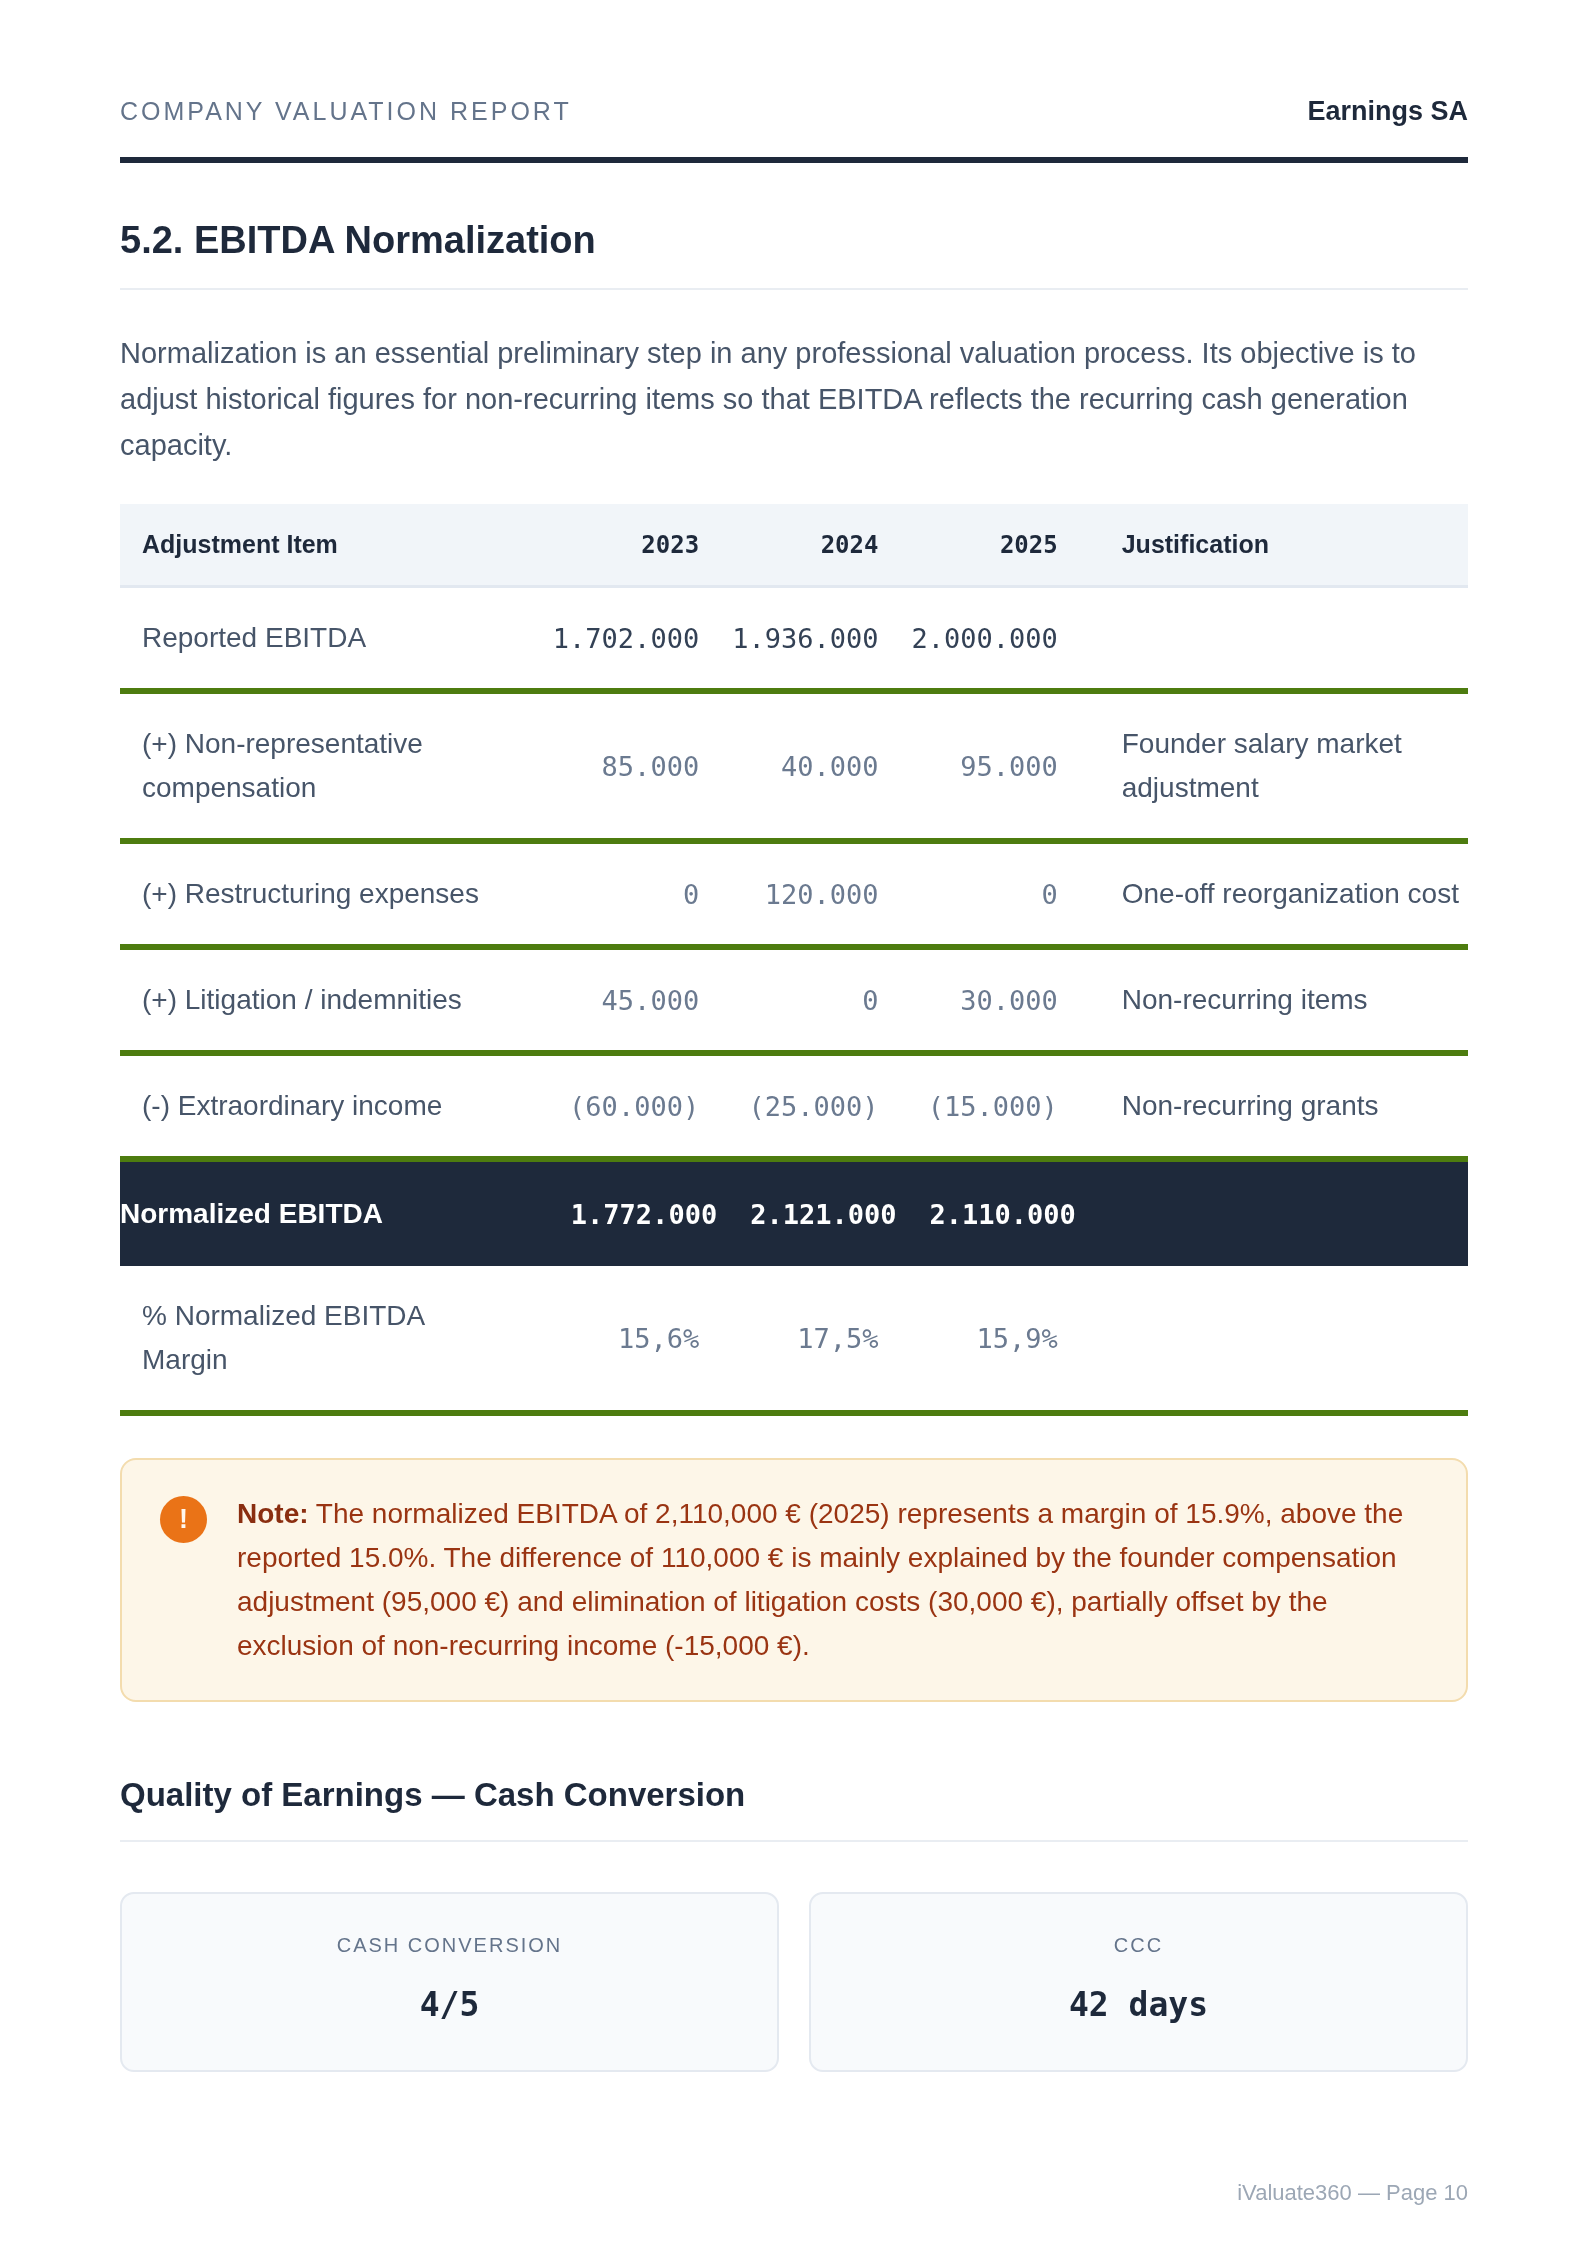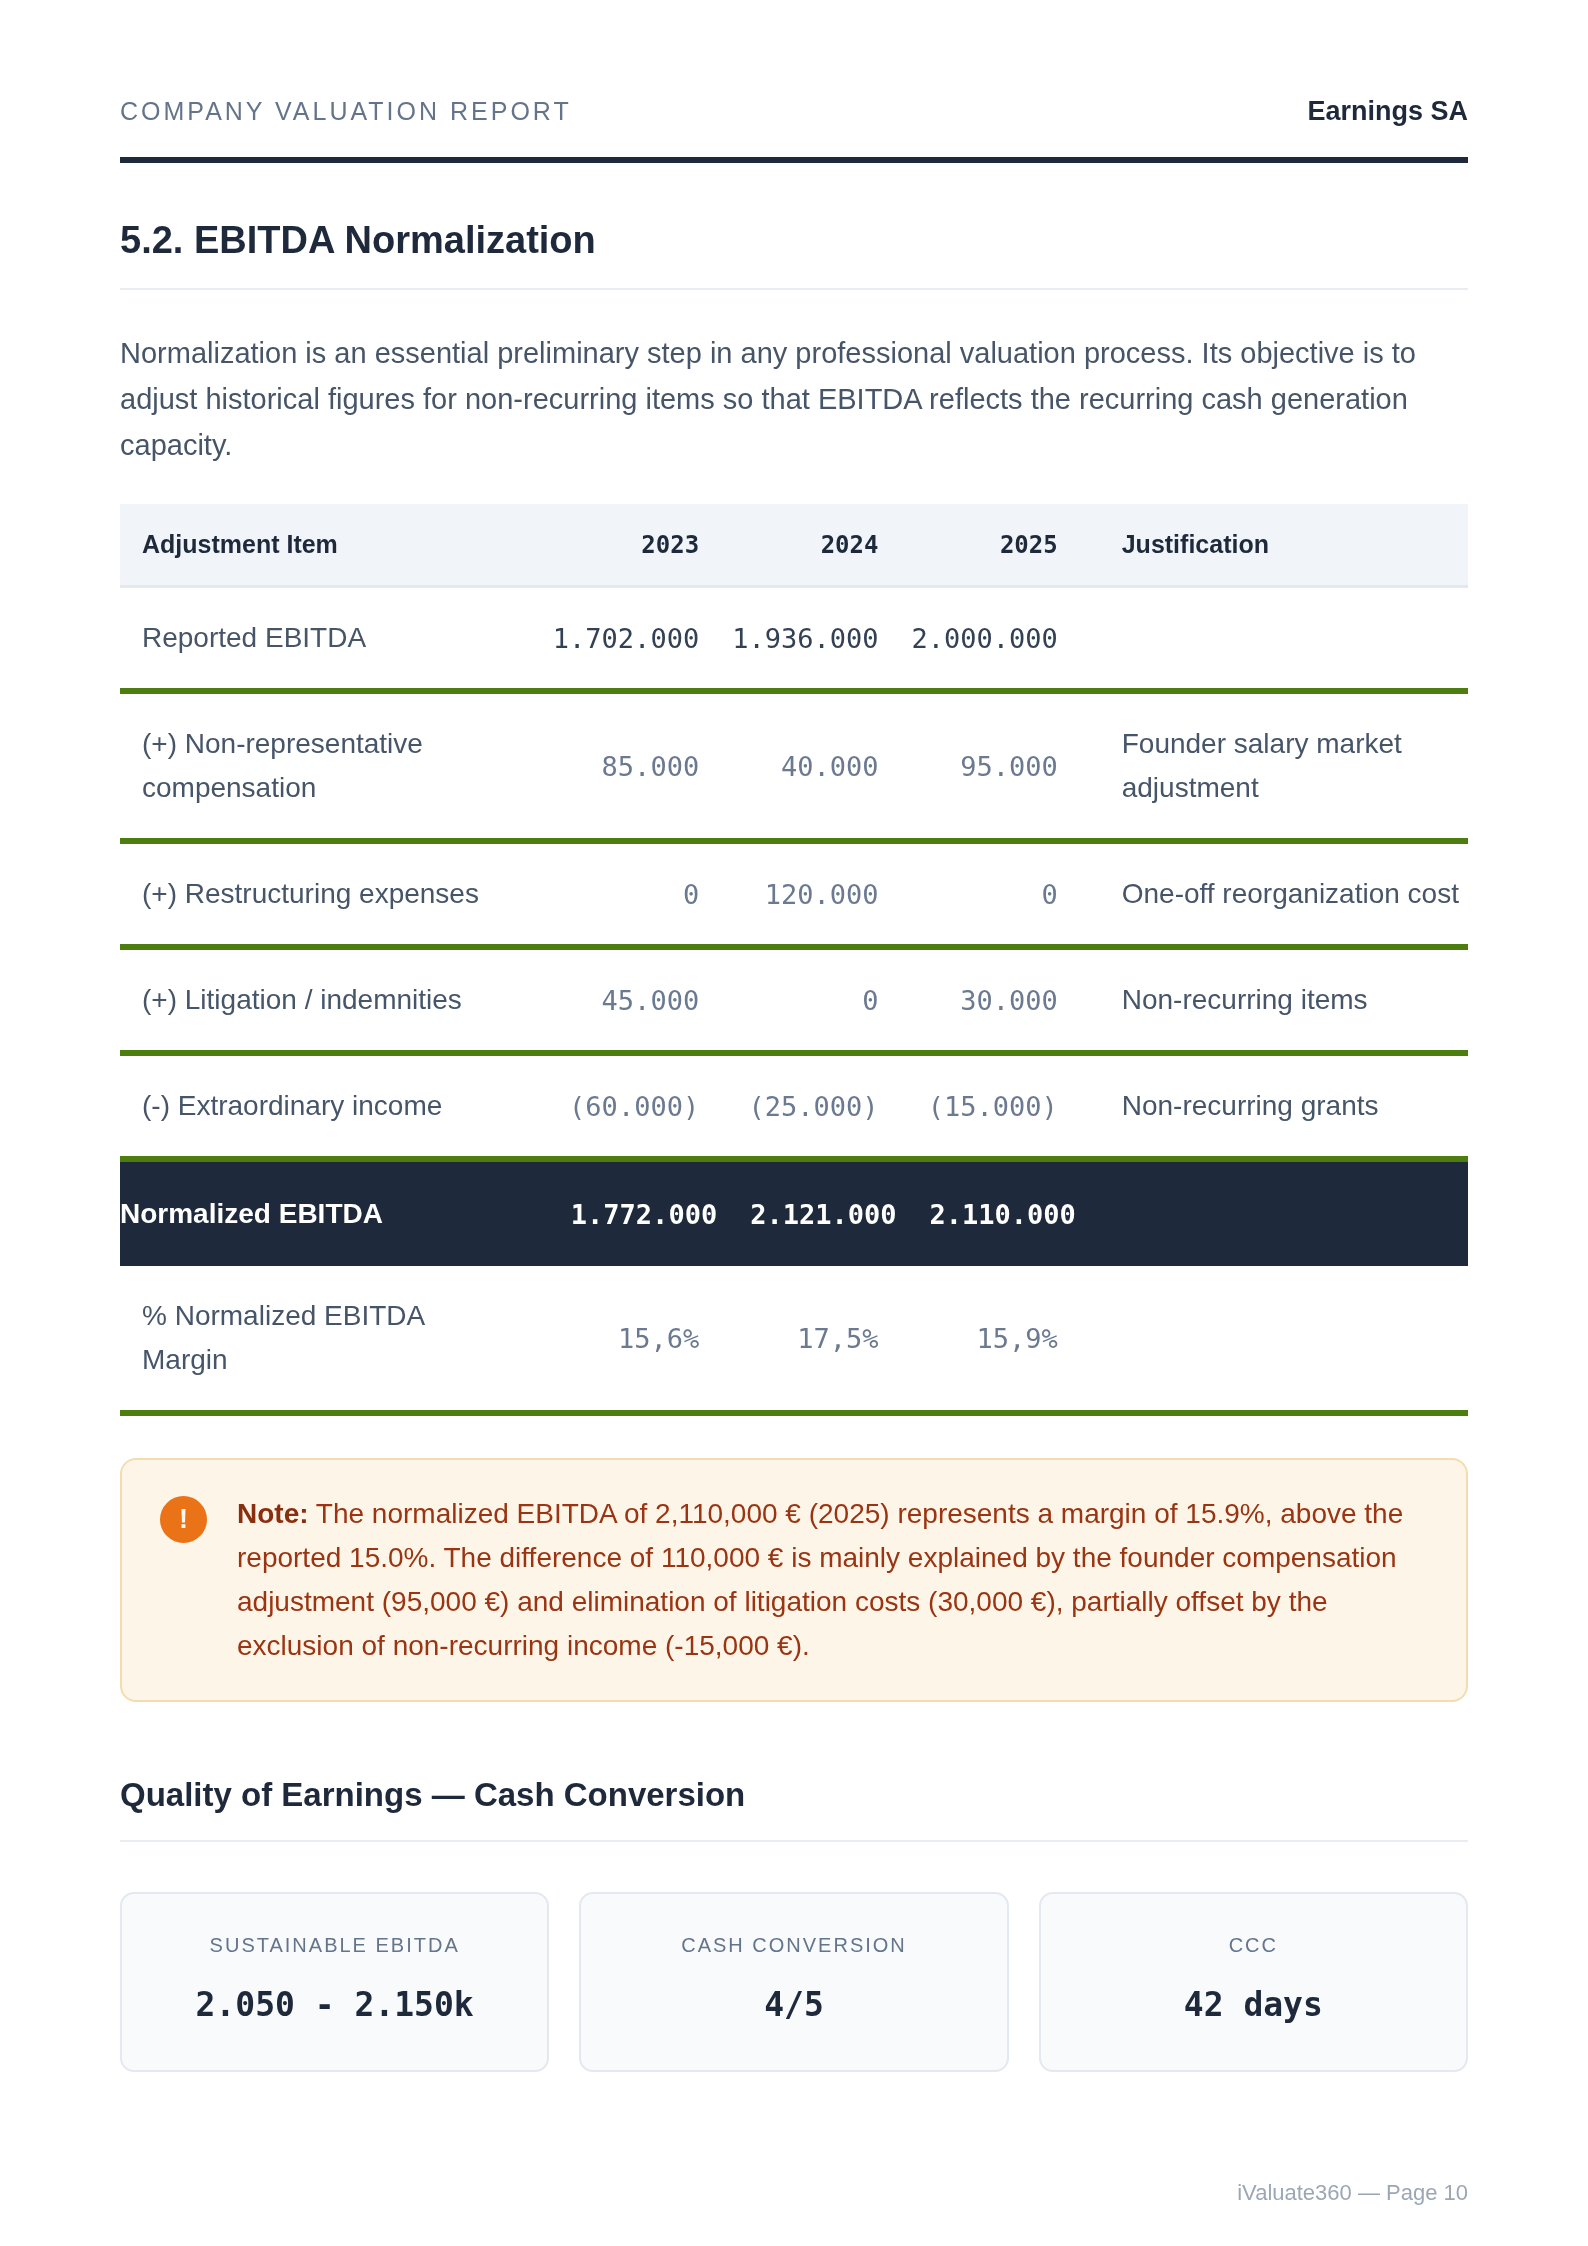--- a/index.html
+++ b/index.html
@@ -198,24 +198,20 @@
 
   <div class="note-box">
     <div class="note-icon">!</div>
     <p class="note-text"><span class="note-label">Note:</span><span> The normalized EBITDA of 2,110,000 € (2025) represents a margin of 15.9%, above the reported 15.0%. The difference of 110,000 € is mainly explained by the founder compensation adjustment (95,000 €) and elimination of litigation costs (30,000 €), partially offset by the exclusion of non-recurring income (-15,000 €).</span></p>
   </div>
 
   <h2 class="qoe-title">Quality of Earnings — Cash Conversion</h2>
 
   <div class="cards">
     <div class="card">
-      <div class="card-label">SUSTAINABLE EBITDA</div>
-      <div class="card-value">2.050 - 2.150k</div>
-    </div>
-    <div class="card">
       <div class="card-label">CASH CONVERSION</div>
       <div class="card-value">4/5</div>
     </div>
     <div class="card">
       <div class="card-label">CCC</div>
       <div class="card-value">42 days</div>
     </div>
   </div>
 
   <div class="footer">iValuate360 — Page 10</div>

